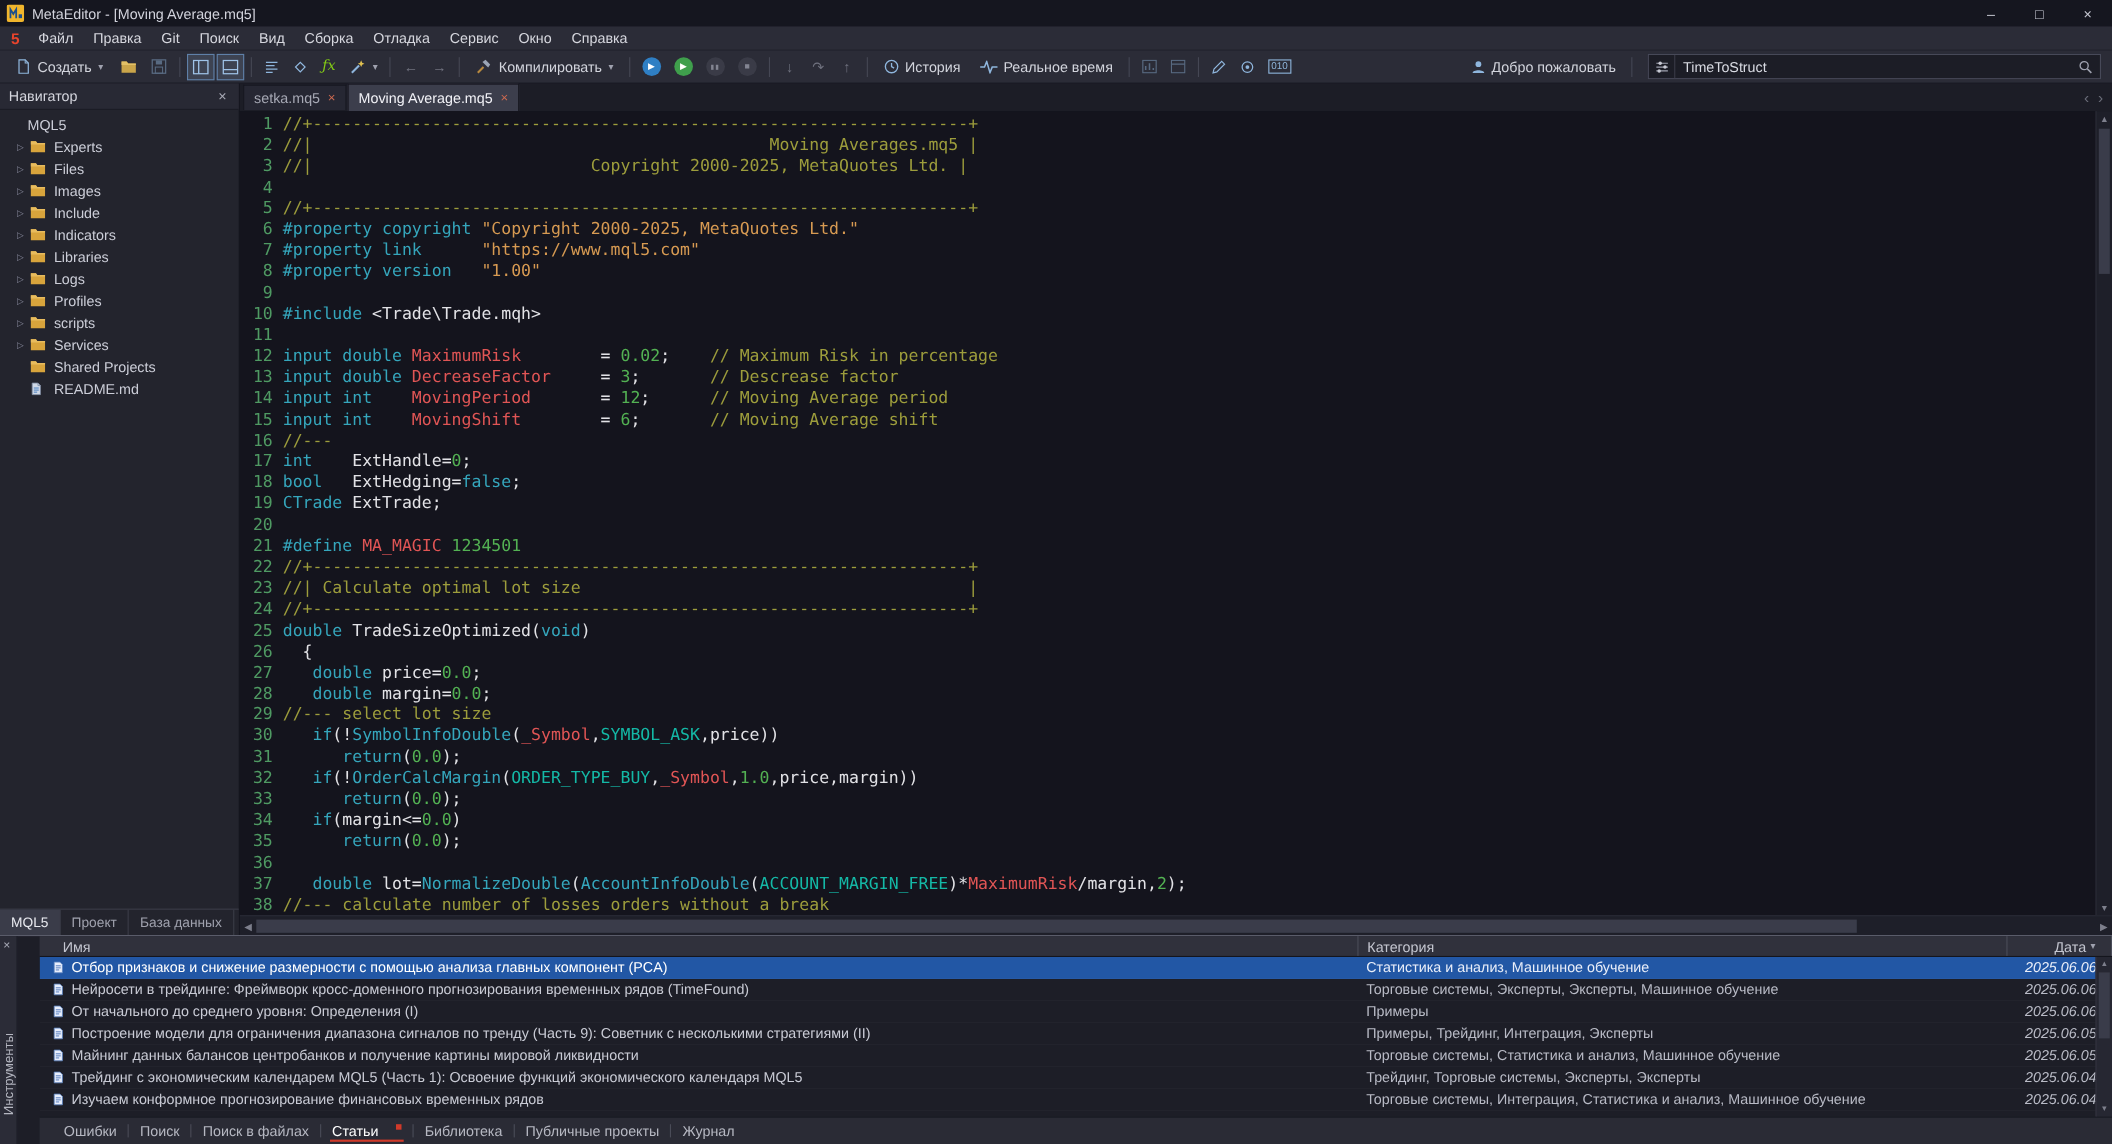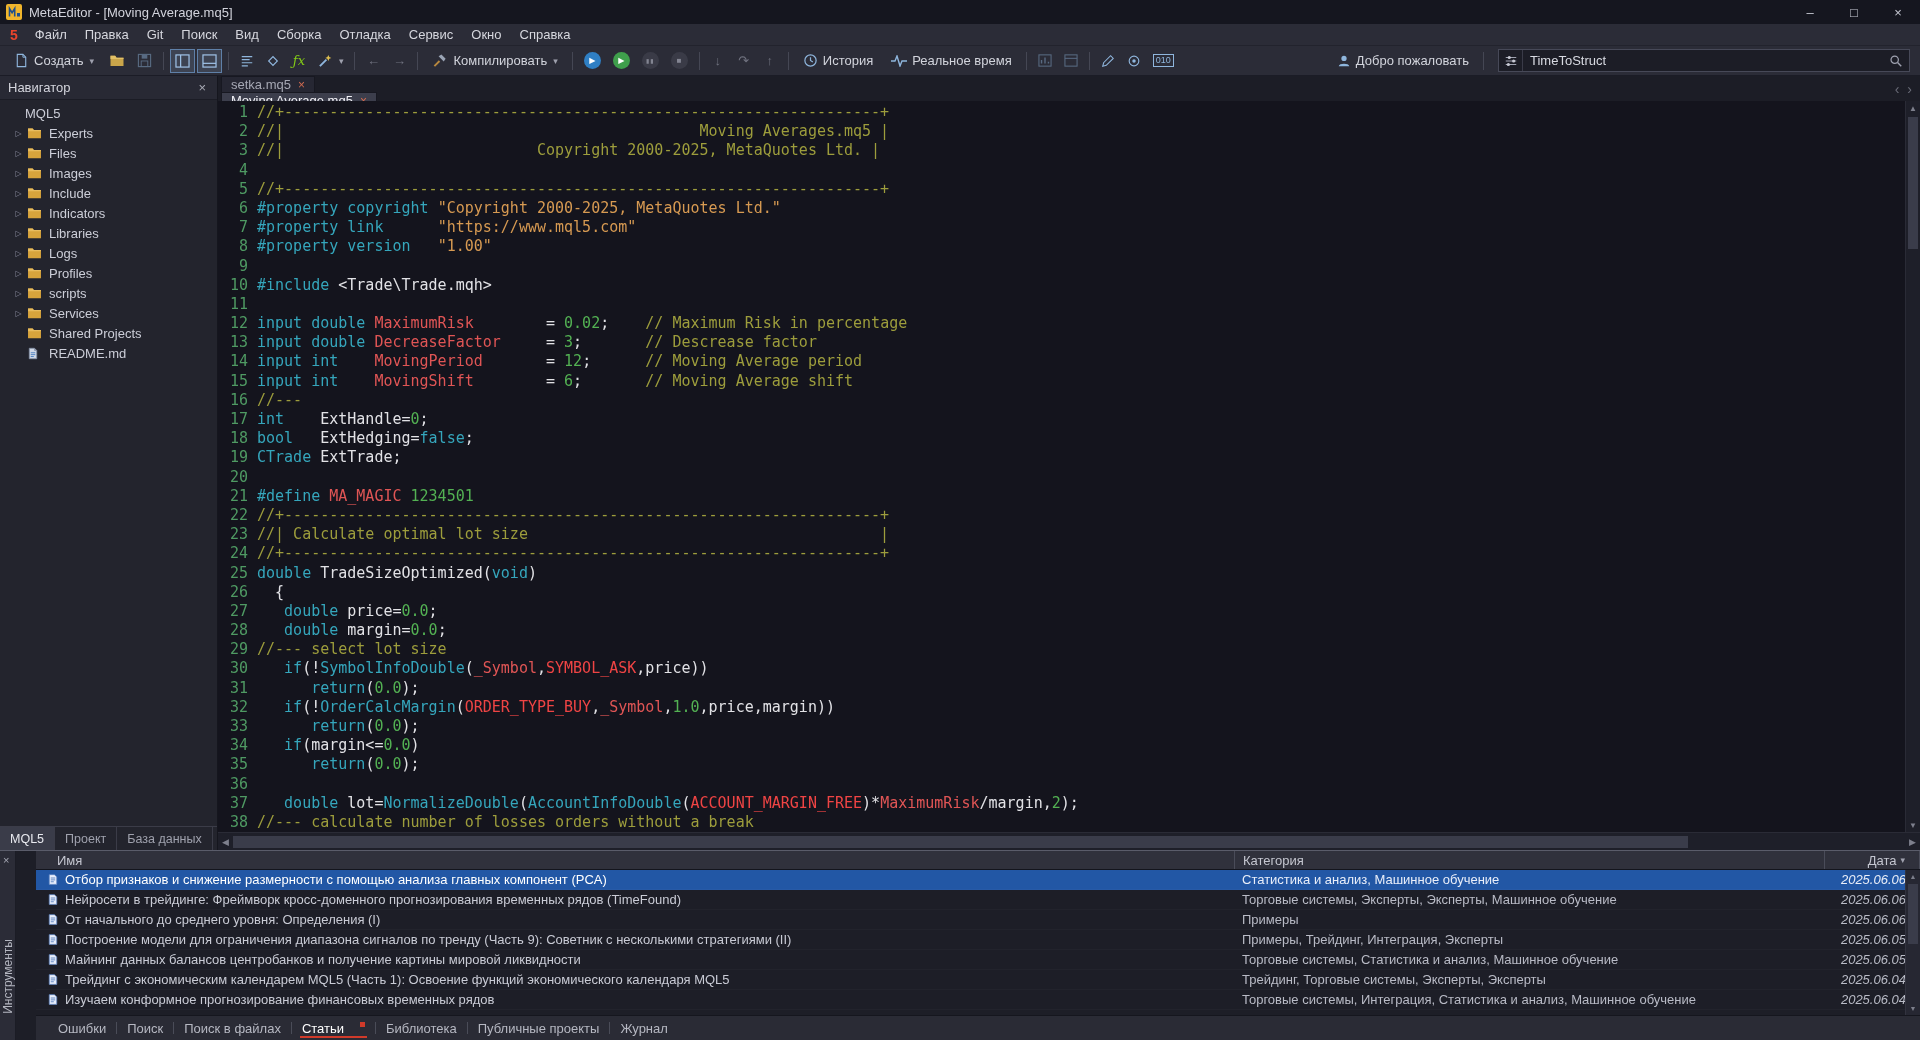--- a/index.html
+++ b/index.html
@@ -66,40 +66,40 @@
   .tree-label{padding-left:3px;white-space:nowrap;}
   .nav-tabs{height:24px;display:flex;align-items:stretch;border-top:1px solid #3b3c48;
     background:#23242d;flex:none;}
   .nav-tab{padding:0 10px;display:flex;align-items:center;font-size:12.5px;color:#9fa1ad;
     border-right:1px solid #3b3c48;}
   .nav-tab.active{background:#3a3c49;color:#e8e9ef;}
 
   .editor{flex:1;display:flex;flex-direction:column;min-width:0;background:#14141d;}
   .tabstrip{height:25px;background:#1c1d26;display:flex;align-items:flex-end;
     justify-content:space-between;flex:none;}
-  .etabs{display:flex;height:100%;align-items:flex-start;padding-left:3px;flex-direction:column;}
+  .etabs{display:flex;height:100%;align-items:center;padding-left:3px;}
   .etab{height:23px;display:flex;align-items:center;padding:0 9px;background:#262733;
     color:#a6a8b4;font-size:13px;margin-right:1px;border:1px solid #171821;border-bottom:none;}
   .etab.active{background:#3c3e4c;color:#f2f2f7;height:25px;}
   .etab-close{margin-left:7px;color:#cf6a50;font-size:12px;}
   .tab-scrollers{display:flex;gap:8px;align-items:center;height:100%;padding-right:8px;
     color:#6a6c78;font-size:14px;}
 
   .code-region{flex:1;display:flex;min-height:0;}
   .code-scroll{flex:1;overflow:hidden;padding-top:2px;background:#14141d;}
   .code-line{display:flex;white-space:pre;font-family:"DejaVu Sans Mono","Liberation Mono",monospace;
     font-size:15px;height:19.2px;line-height:19.2px;}
   .line-num{flex:none;width:30px;text-align:right;color:#4f9a63;}
   .line-content{padding-left:9px;}
   .tok-k{color:#35a6bc;}
   .tok-c{color:#9d9d3c;}
   .tok-s{color:#d79a52;}
   .tok-n{color:#53b153;}
   .tok-v{color:#e05555;}
-  .tok-e{color:#ef4444;}
+  .tok-e{color:#14b8a6;}
   .tok-d{color:#e2e2e6;}
   .vscroll{width:15px;background:#1e1f29;border-left:1px solid #2a2b36;position:relative;flex:none;}
   .vs-arrow{height:14px;display:flex;align-items:center;justify-content:center;color:#7d7f8c;font-size:8px;}
   .vthumb{position:absolute;left:2px;right:2px;top:16px;height:132px;background:#3a3c4a;}
   .vs-bottom{position:absolute;bottom:0;left:0;right:0;}
   .hscroll{height:18px;background:#1e1f29;border-top:1px solid #2a2b36;display:flex;
     align-items:center;padding:0 4px;gap:4px;flex:none;}
   .hs-arrow{color:#7d7f8c;font-size:9px;flex:none;}
   .hs-track{flex:1;height:12px;position:relative;}
   .hs-thumb{position:absolute;left:0;top:0;height:12px;width:87%;background:#3a3c4a;}

